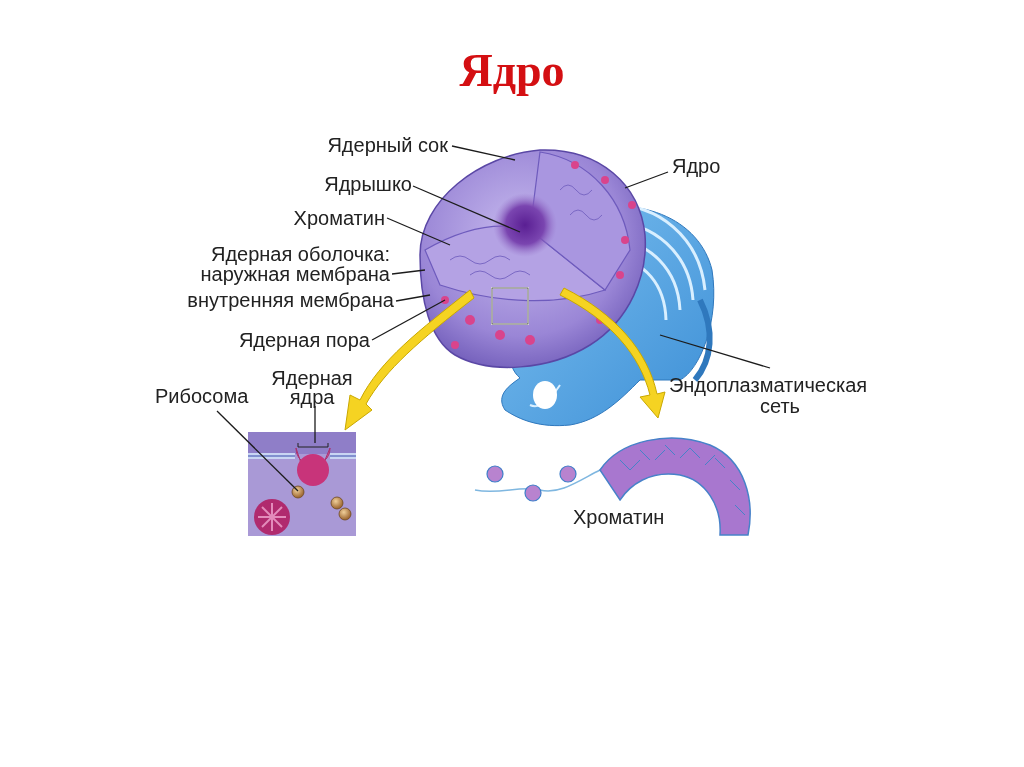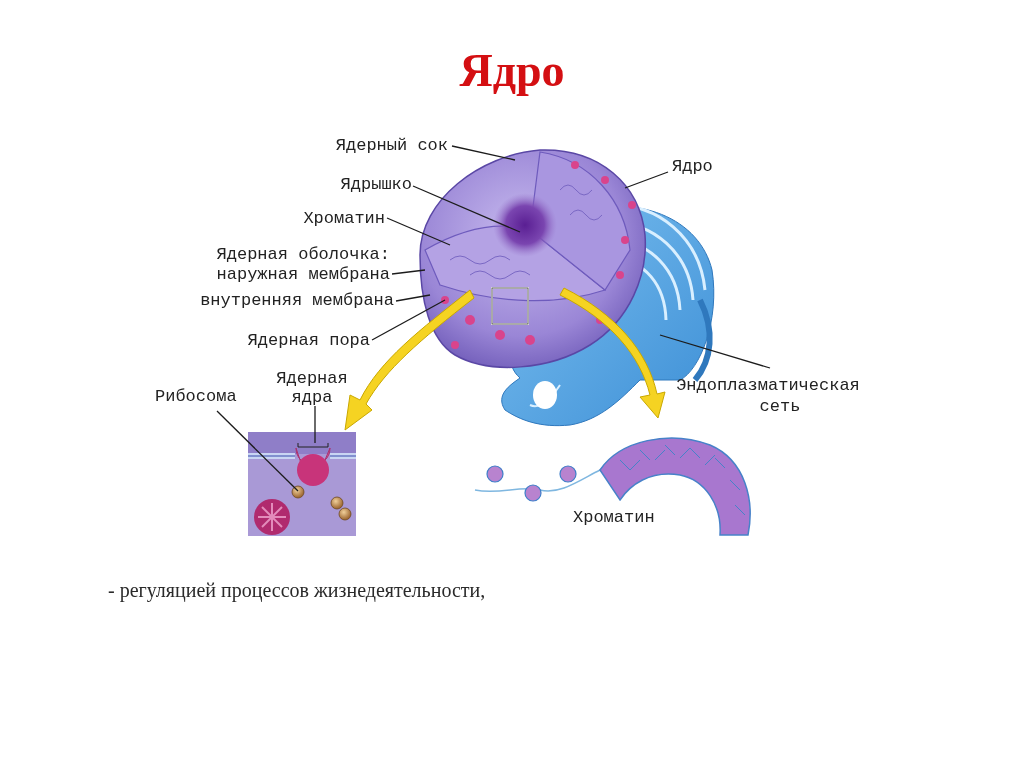--- a/index.html
+++ b/index.html
@@ -1,19 +1,19 @@
 <!DOCTYPE html>
 <html><head>
 <meta charset="utf-8">
 <style>
   html, body { margin:0; padding:0; background:#ffffff; }
   body { width:1024px; height:767px; position:relative; overflow:hidden; font-family:"Liberation Sans", sans-serif; }
   .title { position:absolute; left:0; top:44px; width:1024px; text-align:center; font-family:"Liberation Serif", serif; font-weight:bold; font-size:46px; color:#d40f12; }
   .diagram { position:absolute; left:0; top:0; width:1024px; height:767px; }
-  .lbl { position:absolute; font-family:Liberation Mono, monospace; font-size:17px; color:#222; line-height:19px; white-space:nowrap; }
+  .lbl { position:absolute; font-family:Liberation Sans, sans-serif; font-size:20px; color:#222; line-height:19px; white-space:nowrap; }
   .lbl.r { text-align:right; }
   .lbl.c { text-align:center; }
   .functions { position:absolute; left:108px; top:580px; font-family:"Liberation Serif", serif; }
   .functions .heading { font-weight:bold; font-size:21px; color:#6b2d93; margin-bottom:10px; }
   .functions .item { font-size:20px; color:#2a2a2a; line-height:20px; margin-bottom:15px; }
 </style>
 </head>
 <body>
 
 <div class="title">Ядро</div>
@@ -146,14 +146,13 @@
 <div class="lbl r" style="left:230px; top:331px; width:140px;">Ядерная пора</div>
 <div class="lbl" style="left:672px; top:157px;">Ядро</div>
 <div class="lbl c" style="left:668px; top:376px; width:200px;">Эндоплазматическая</div>
 <div class="lbl c" style="left:680px; top:397px; width:200px;">сеть</div>
 <div class="lbl" style="left:155px; top:387px;">Рибосома</div>
 <div class="lbl c" style="left:262px; top:369px; width:100px;">Ядерная</div>
 <div class="lbl c" style="left:262px; top:388px; width:100px;">ядра</div>
 <div class="lbl" style="left:573px; top:508px;">Хроматин</div>
 
 <div class="functions">
-  <div class="item">- регуляцией процессов жизнедеятельности,</div>
 </div>
 
 </body></html>

